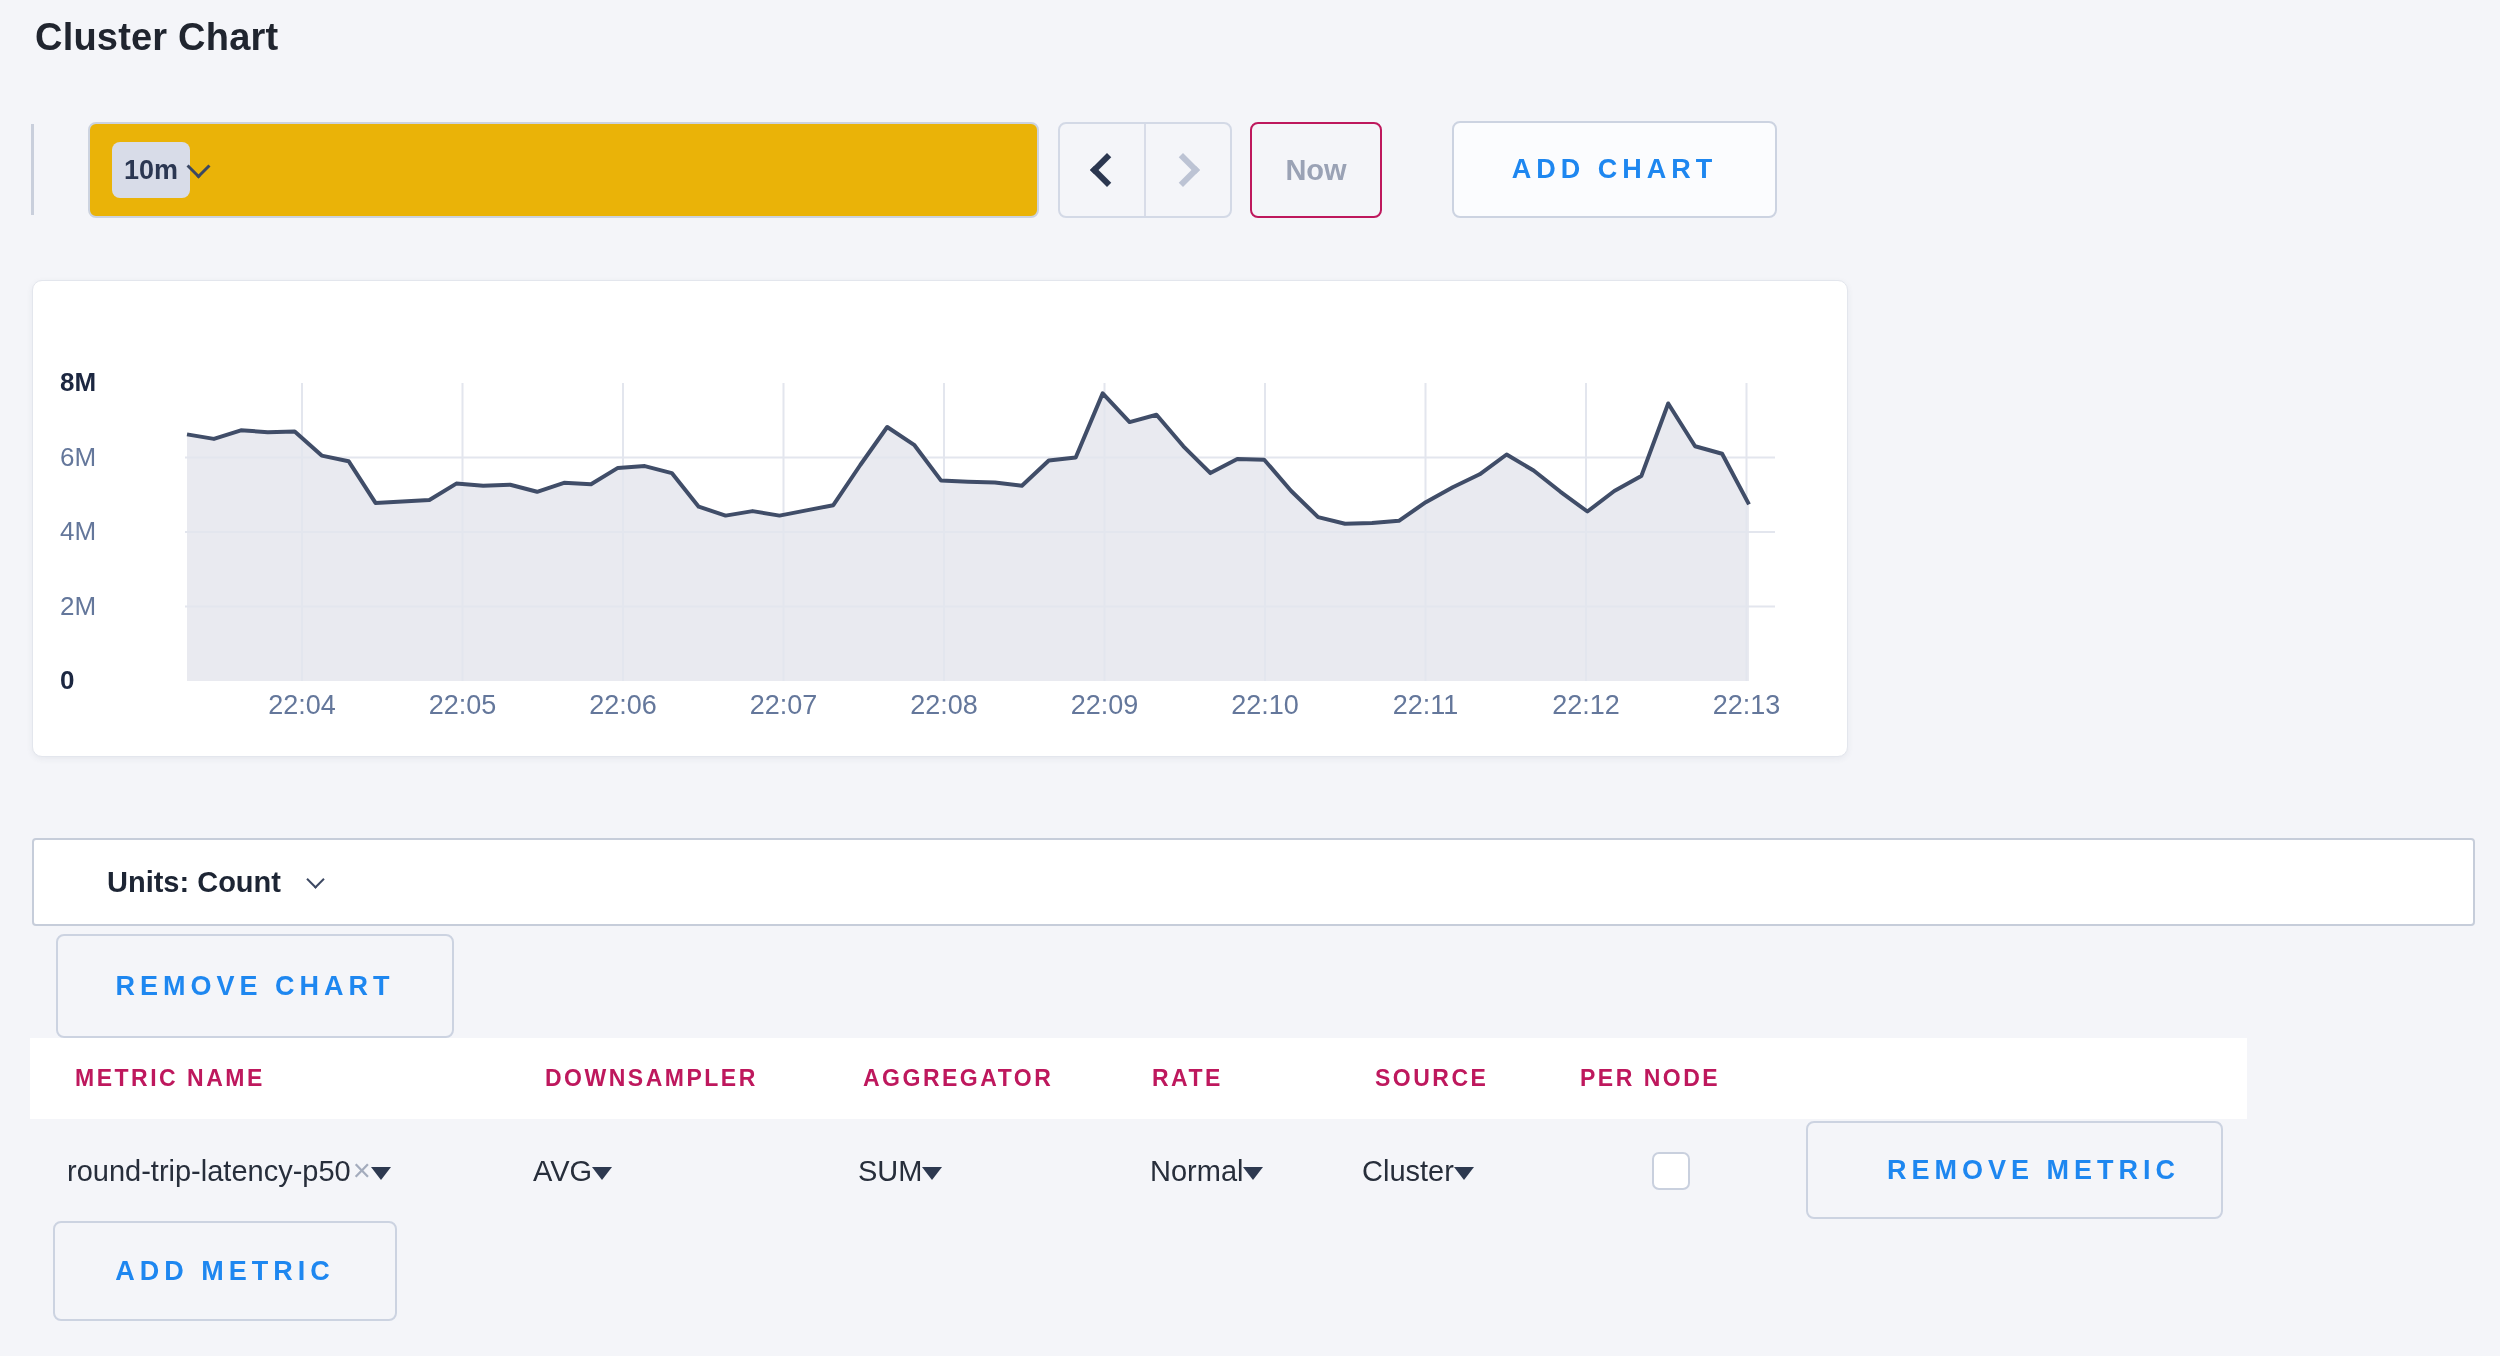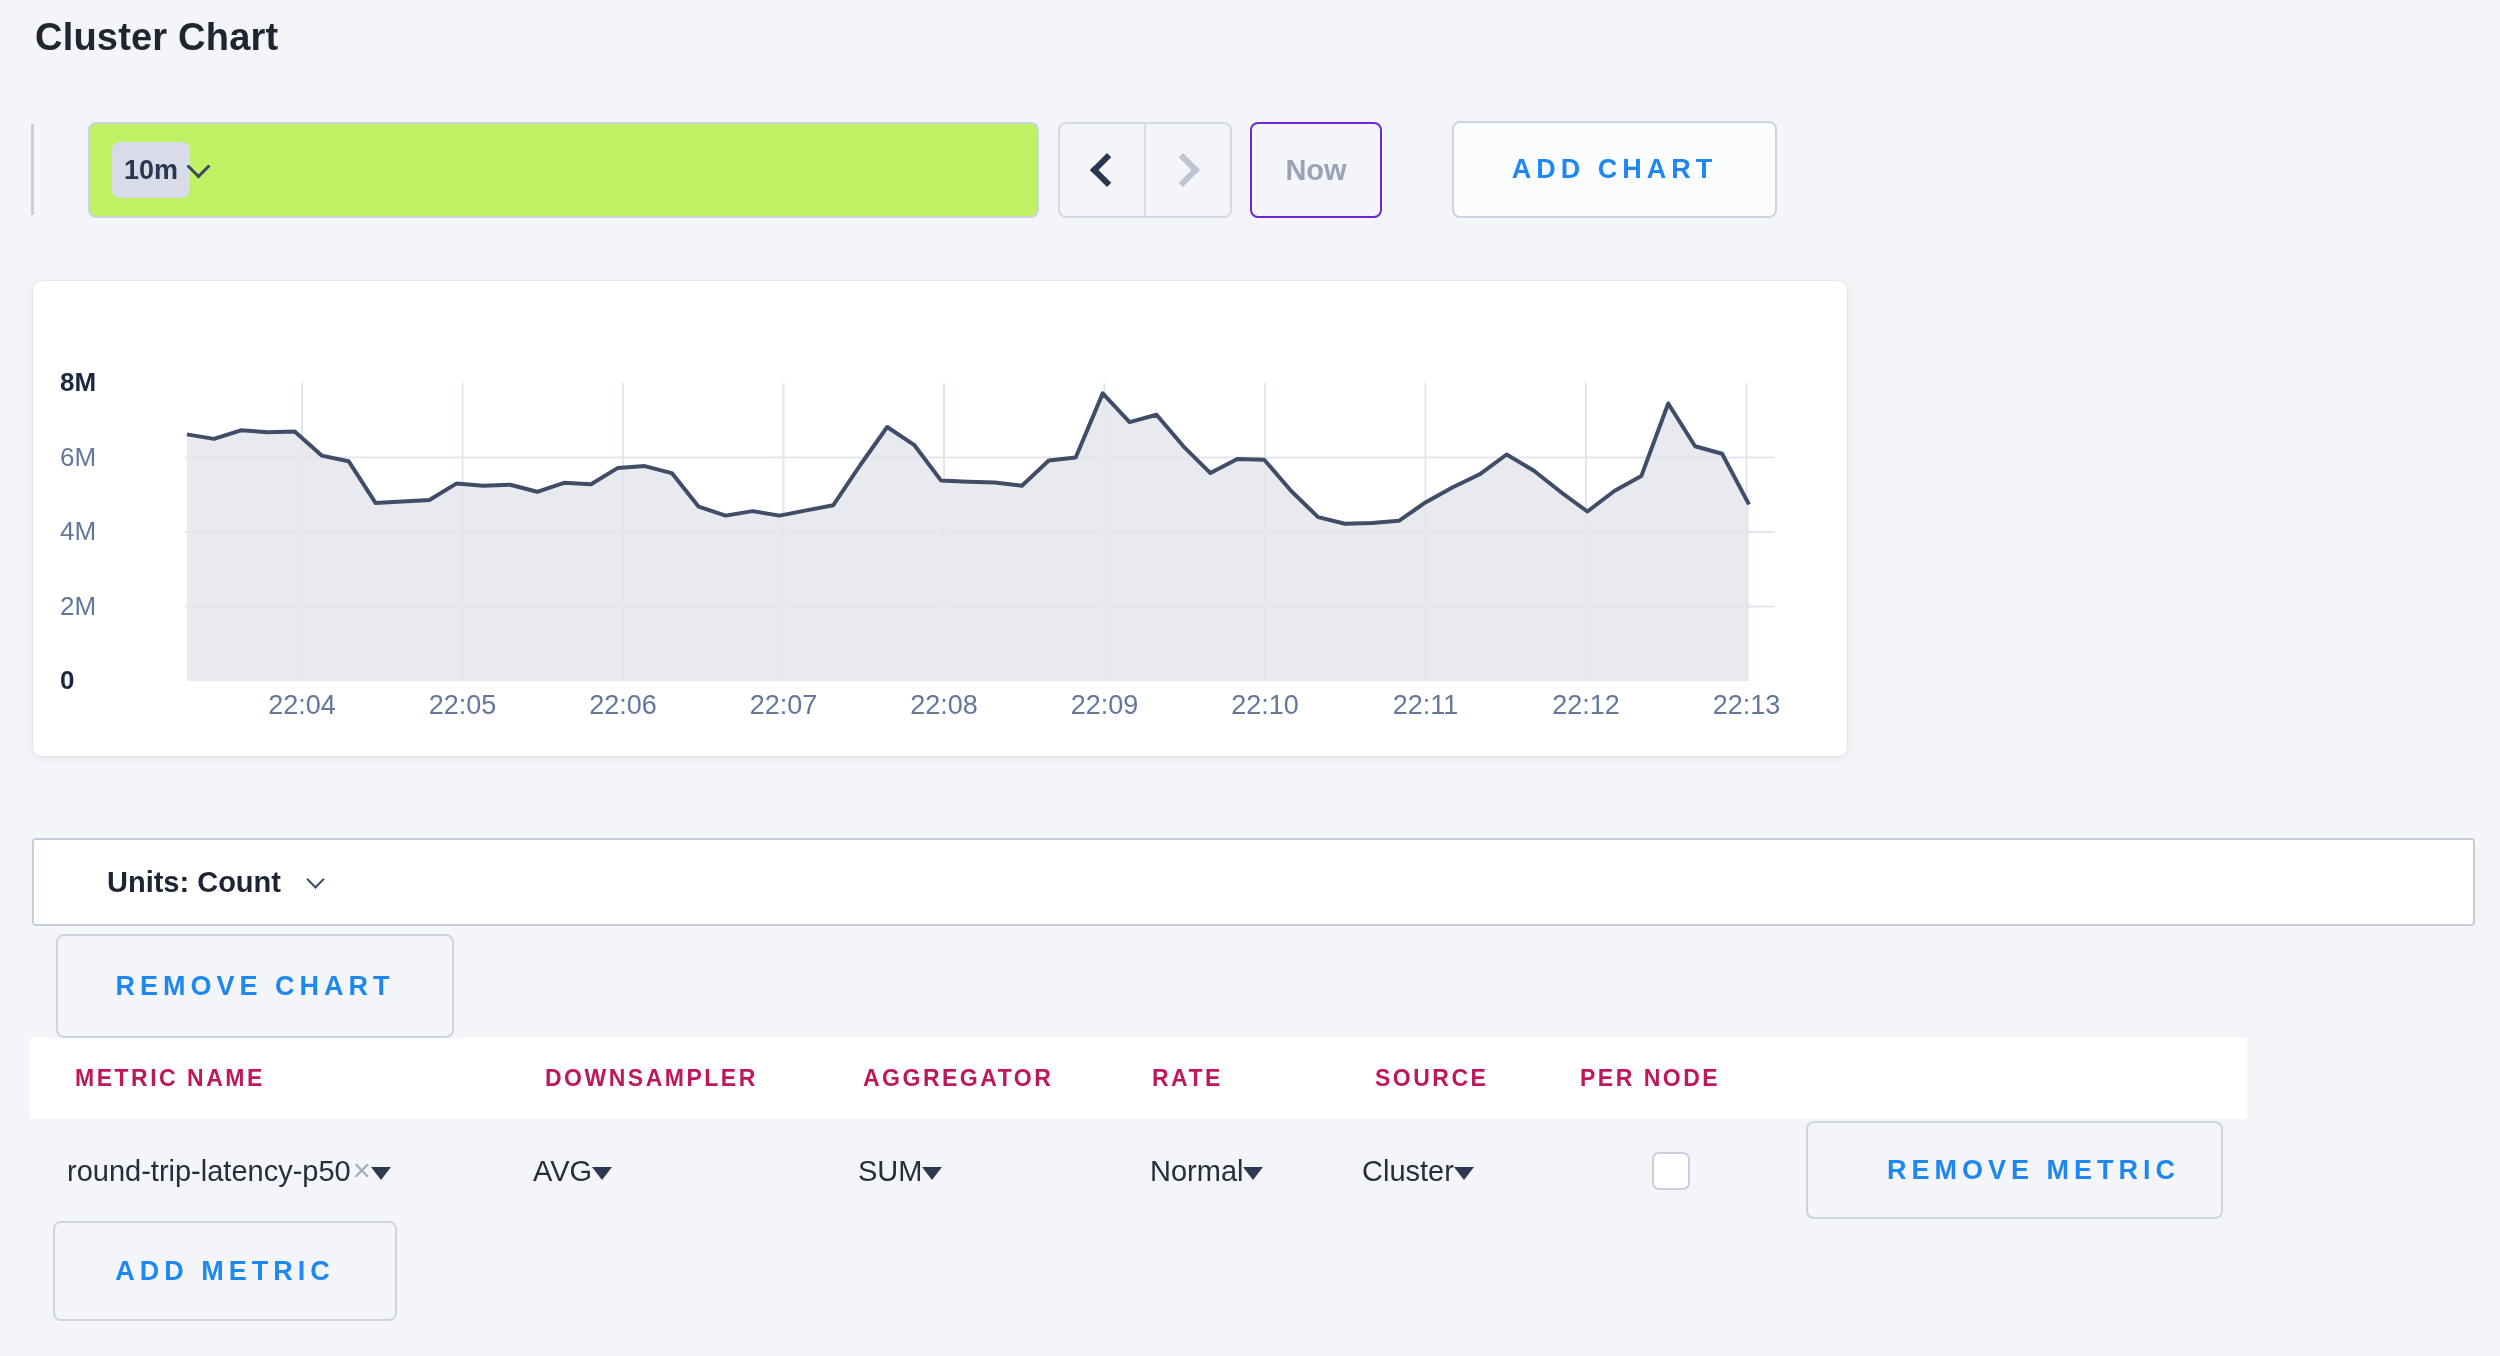--- a/index.html
+++ b/index.html
@@ -17,21 +17,21 @@
   
   .page-title {
     left:35px; top:16px;
     font-size:38px; font-weight:600; color:#20252f; letter-spacing:.2px;
   }
   .toolbar-divider {
     left:31px; top:124px; width:3px; height:91px; background:#c9cfdc;
   }
   .time-select {
     left:88px; top:122px; width:951px; height:96px;
-    background:#bef264; border:2px solid #ccd3e0; border-radius:8px;
+    background:#eab308; border:2px solid #ccd3e0; border-radius:8px;
     display:flex; align-items:center; padding:0 40px 0 22px; cursor:pointer;
   }
   .time-badge {
     min-width:78px; height:56px; border-radius:8px; background:#d8dce8;
     display:flex; align-items:center; justify-content:center;
     font-size:27px; font-weight:700; color:#2b3752;
   }
   .time-label {
     margin-left:29px; font-size:29px; font-weight:700; color:#1d2534;
     flex:1;
@@ -57,21 +57,21 @@
   .arr-left {
     border-left:6px solid #2b3750; border-bottom:6px solid #2b3750;
     transform:rotate(45deg); margin-left:10px;
   }
   .arr-right {
     border-left:6px solid #bcc3d4; border-bottom:6px solid #bcc3d4;
     transform:rotate(225deg); margin-right:10px;
   }
   .now-button {
     left:1250px; top:122px; width:132px; height:96px;
-    border:2px solid #6d28d9; border-radius:8px;
+    border:2px solid #be185d; border-radius:8px;
     display:flex; align-items:center; justify-content:center;
     font-size:29px; font-weight:700; color:#9aa2b5;
   }
   .blue-btn {
     border:2px solid #ccd3e1; border-radius:8px;
     display:flex; align-items:center; justify-content:center;
     font-size:27px; font-weight:600; letter-spacing:5px; color:#1e87f0;
     cursor:pointer; background:transparent;
   }
   .add-chart-button { left:1452px; top:121px; width:325px; height:97px; background:#fbfcfe; }

